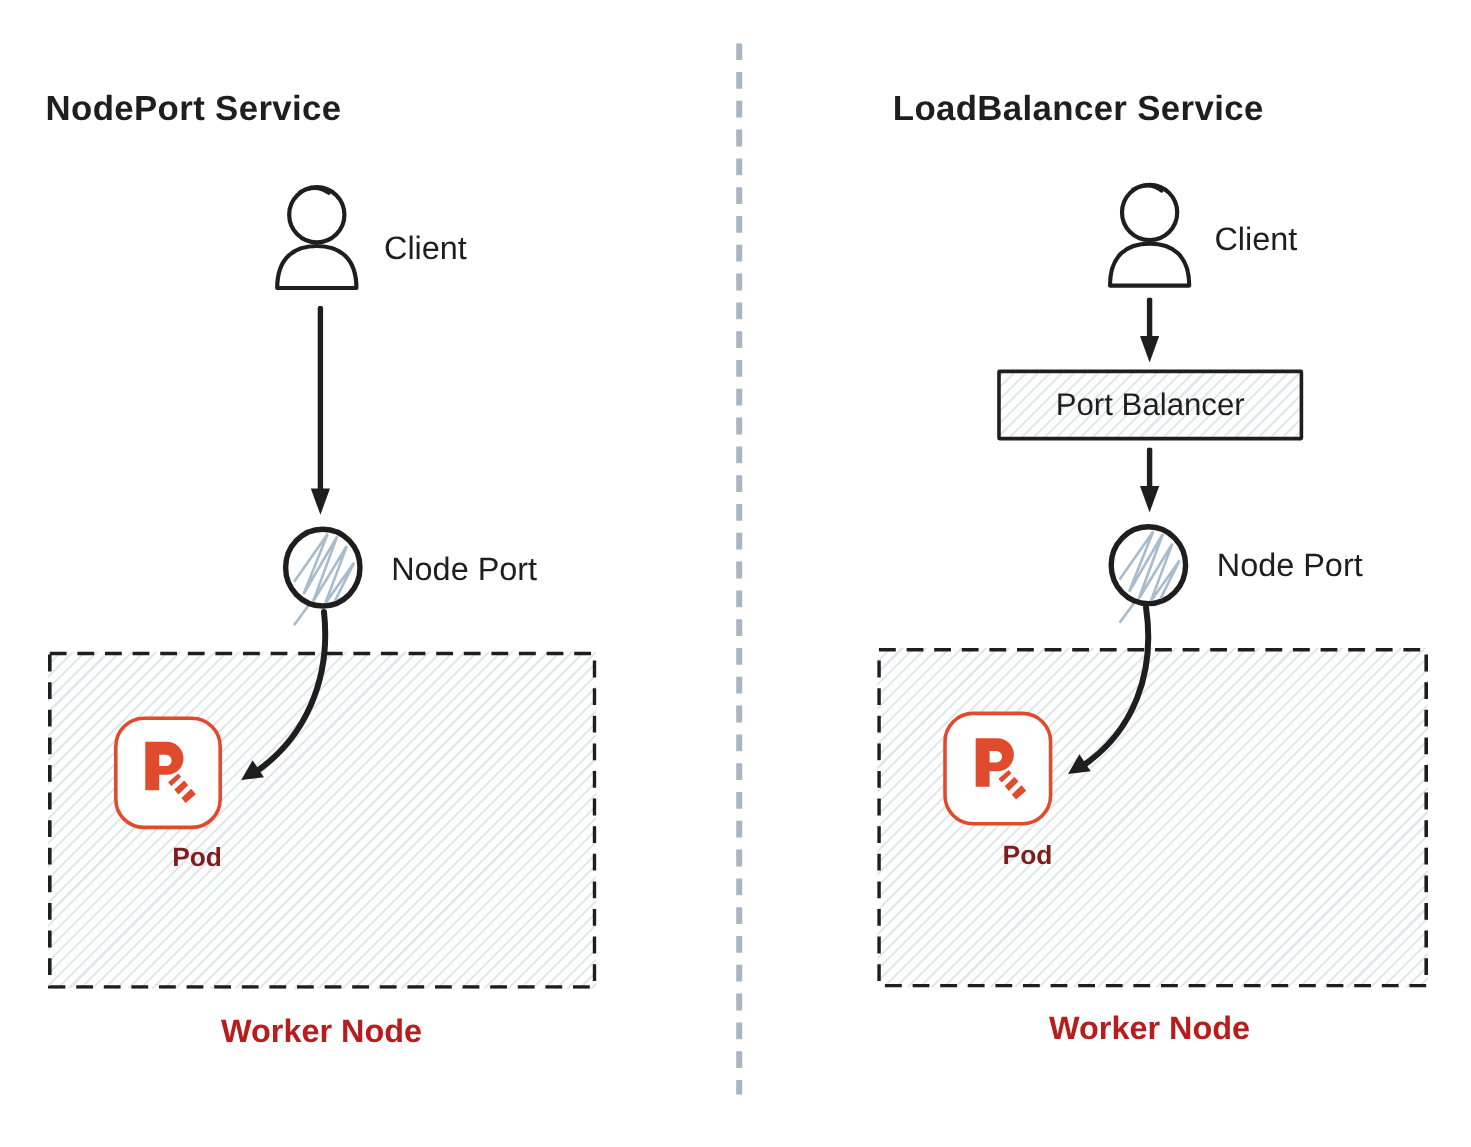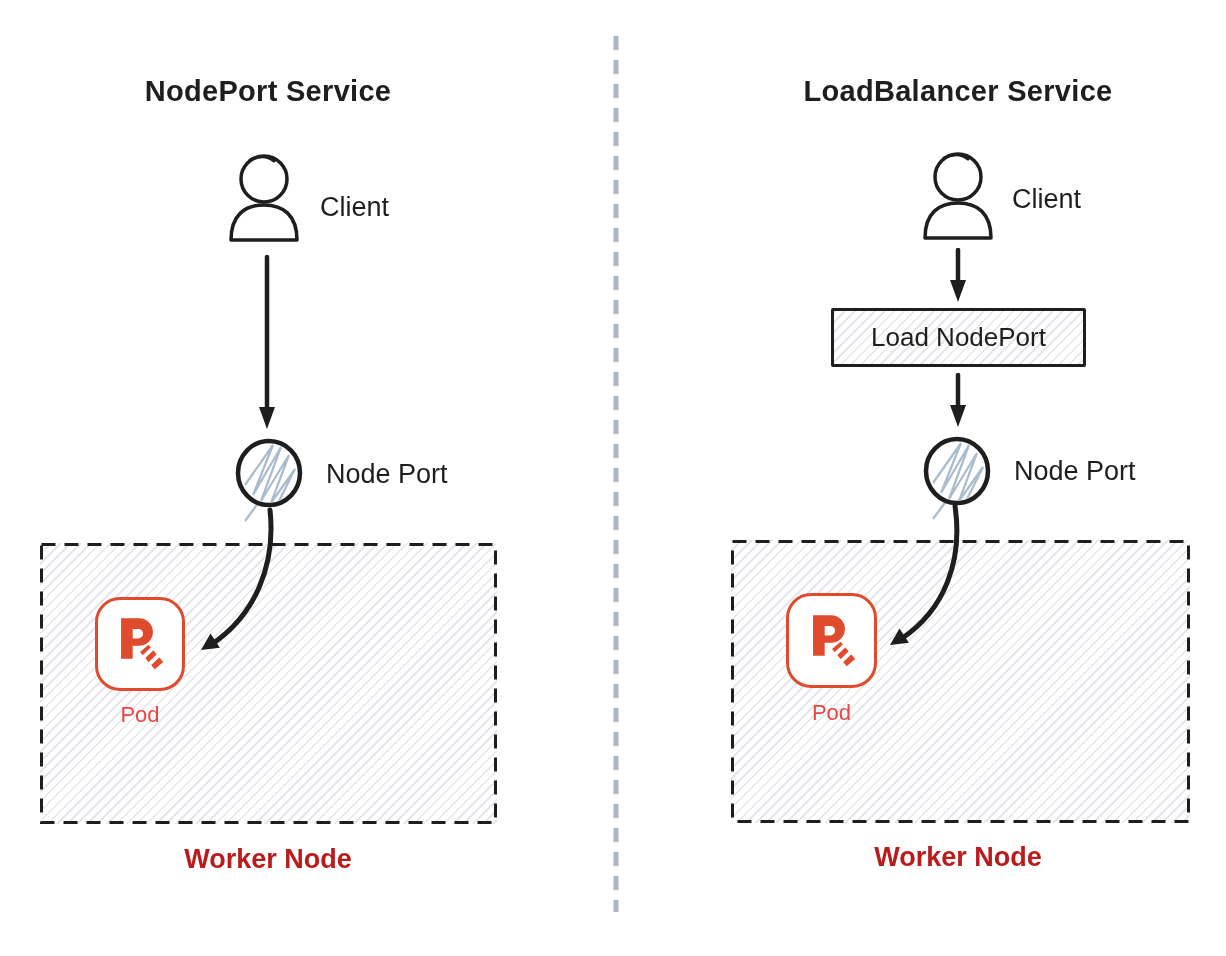--- a/index.html
+++ b/index.html
@@ -13,36 +13,35 @@
     background: #ffffff;
     overflow: hidden;
   }
 
   .abs { position: absolute; }
 
   .diagram-title {
     font-size: 29px;
     font-weight: 700;
     letter-spacing: 0.3px;
-    text-align: center;
     color: #1e1e1e;
   }
 
   .node-label {
     font-size: 27px;
     font-weight: 400;
     color: #1e1e1e;
     white-space: nowrap;
   }
 
   .pod-label {
     font-size: 22px;
-    font-weight: 400;
-    color: #ef4444;
-    text-align: center;
+    font-weight: 700;
+    color: #7f1d1d;
+    text-align: right;
   }
 
   .worker-label {
     font-size: 27px;
     font-weight: 700;
     text-align: center;
     color: #b91c1c;
   }
 
   .hatch {
@@ -133,36 +132,36 @@
                M23.5,18.5 L30,18.5 A5.5,5.5 0 0 1 30,29.5 L23.5,29.5 Z"></path>
       <line x1="37" y1="41" x2="54" y2="61" stroke="#e14b2d" stroke-width="13"></line>
       <line x1="47.3" y1="40.5" x2="35.7" y2="51.5" stroke="#ffffff" stroke-width="4.5"></line>
       <line x1="54.8" y1="47.9" x2="43.2" y2="59.1" stroke="#ffffff" stroke-width="4.5"></line>
     </svg>
   </div>
   <div class="abs pod-label" style="left:95px; top:702px; width:90px;">Pod</div>
 
   <div class="abs worker-label" style="left:38px; top:844px; width:460px;">Worker Node</div>
 
-  <div class="abs diagram-title" style="left:728px; top:75px; width:460px;">LoadBalancer Service</div>
+  <div class="abs diagram-title" style="left:744px; top:75px; width:460px;">LoadBalancer Service</div>
 
   <svg class="abs" style="left:918px; top:150px;" width="80" height="92" viewBox="0 0 80 92">
     <path d="M7,88 C7,63 21,53 40,53 C59,53 73,63 73,88 L7,88 Z" fill="#ffffff" stroke="#1e1e1e" stroke-width="3.5" stroke-linejoin="round"></path>
     <circle cx="40" cy="27" r="23" fill="#ffffff" stroke="#1e1e1e" stroke-width="3.5"></circle>
     <path d="M26,8 Q40,1 50,9" fill="none" stroke="#1e1e1e" stroke-width="3" stroke-linecap="round"></path>
   </svg>
   <div class="abs node-label" style="left:1012px; top:184px;">Client</div>
 
   <svg class="abs" style="left:946px; top:248px;" width="26" height="58">
     <line x1="12" y1="2" x2="12" y2="34" stroke="#1e1e1e" stroke-width="4.5" stroke-linecap="round"></line>
     <polygon points="4,32 20,32 12,54" fill="#1e1e1e"></polygon>
   </svg>
 
   <div class="abs lb-box hatch" style="left:831px; top:308px; width:255px; height:59px;">
-    <div class="node-label">Load NodePort</div>
+    <div class="node-label">Port Balancer</div>
   </div>
 
   <svg class="abs" style="left:946px; top:373px;" width="26" height="58">
     <line x1="12" y1="2" x2="12" y2="34" stroke="#1e1e1e" stroke-width="4.5" stroke-linecap="round"></line>
     <polygon points="4,32 20,32 12,54" fill="#1e1e1e"></polygon>
   </svg>
 
   <svg class="abs" style="left:921px; top:435px;" width="72" height="88" viewBox="0 0 72 88">
     <defs>
       <clipPath id="npClipR">

